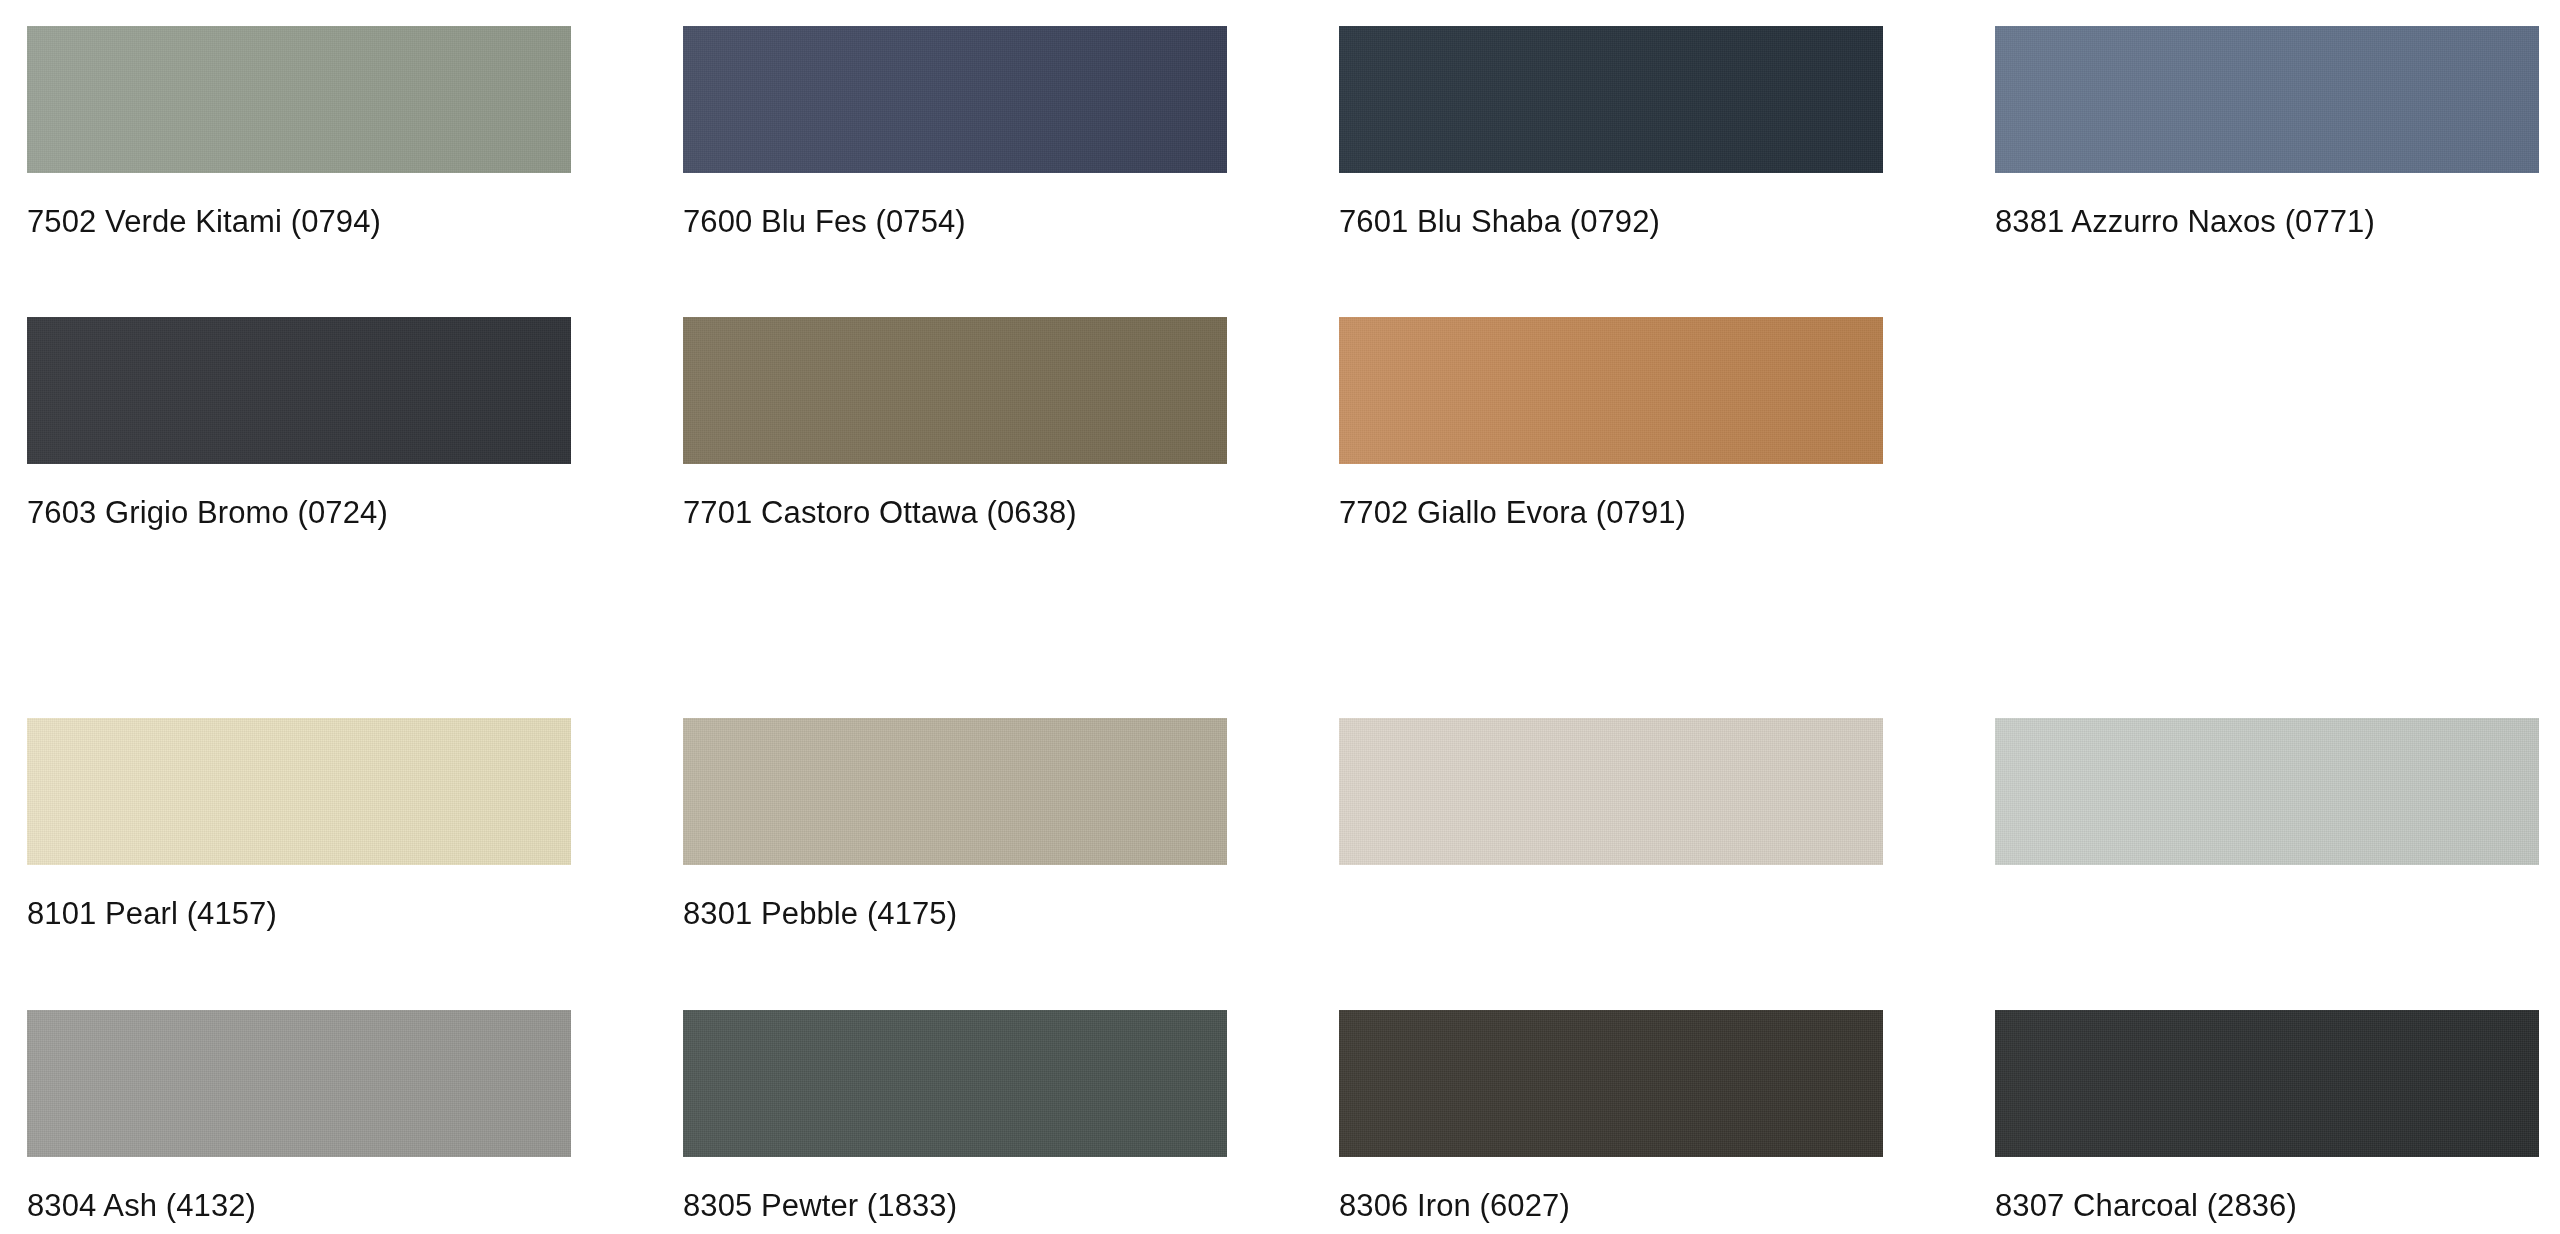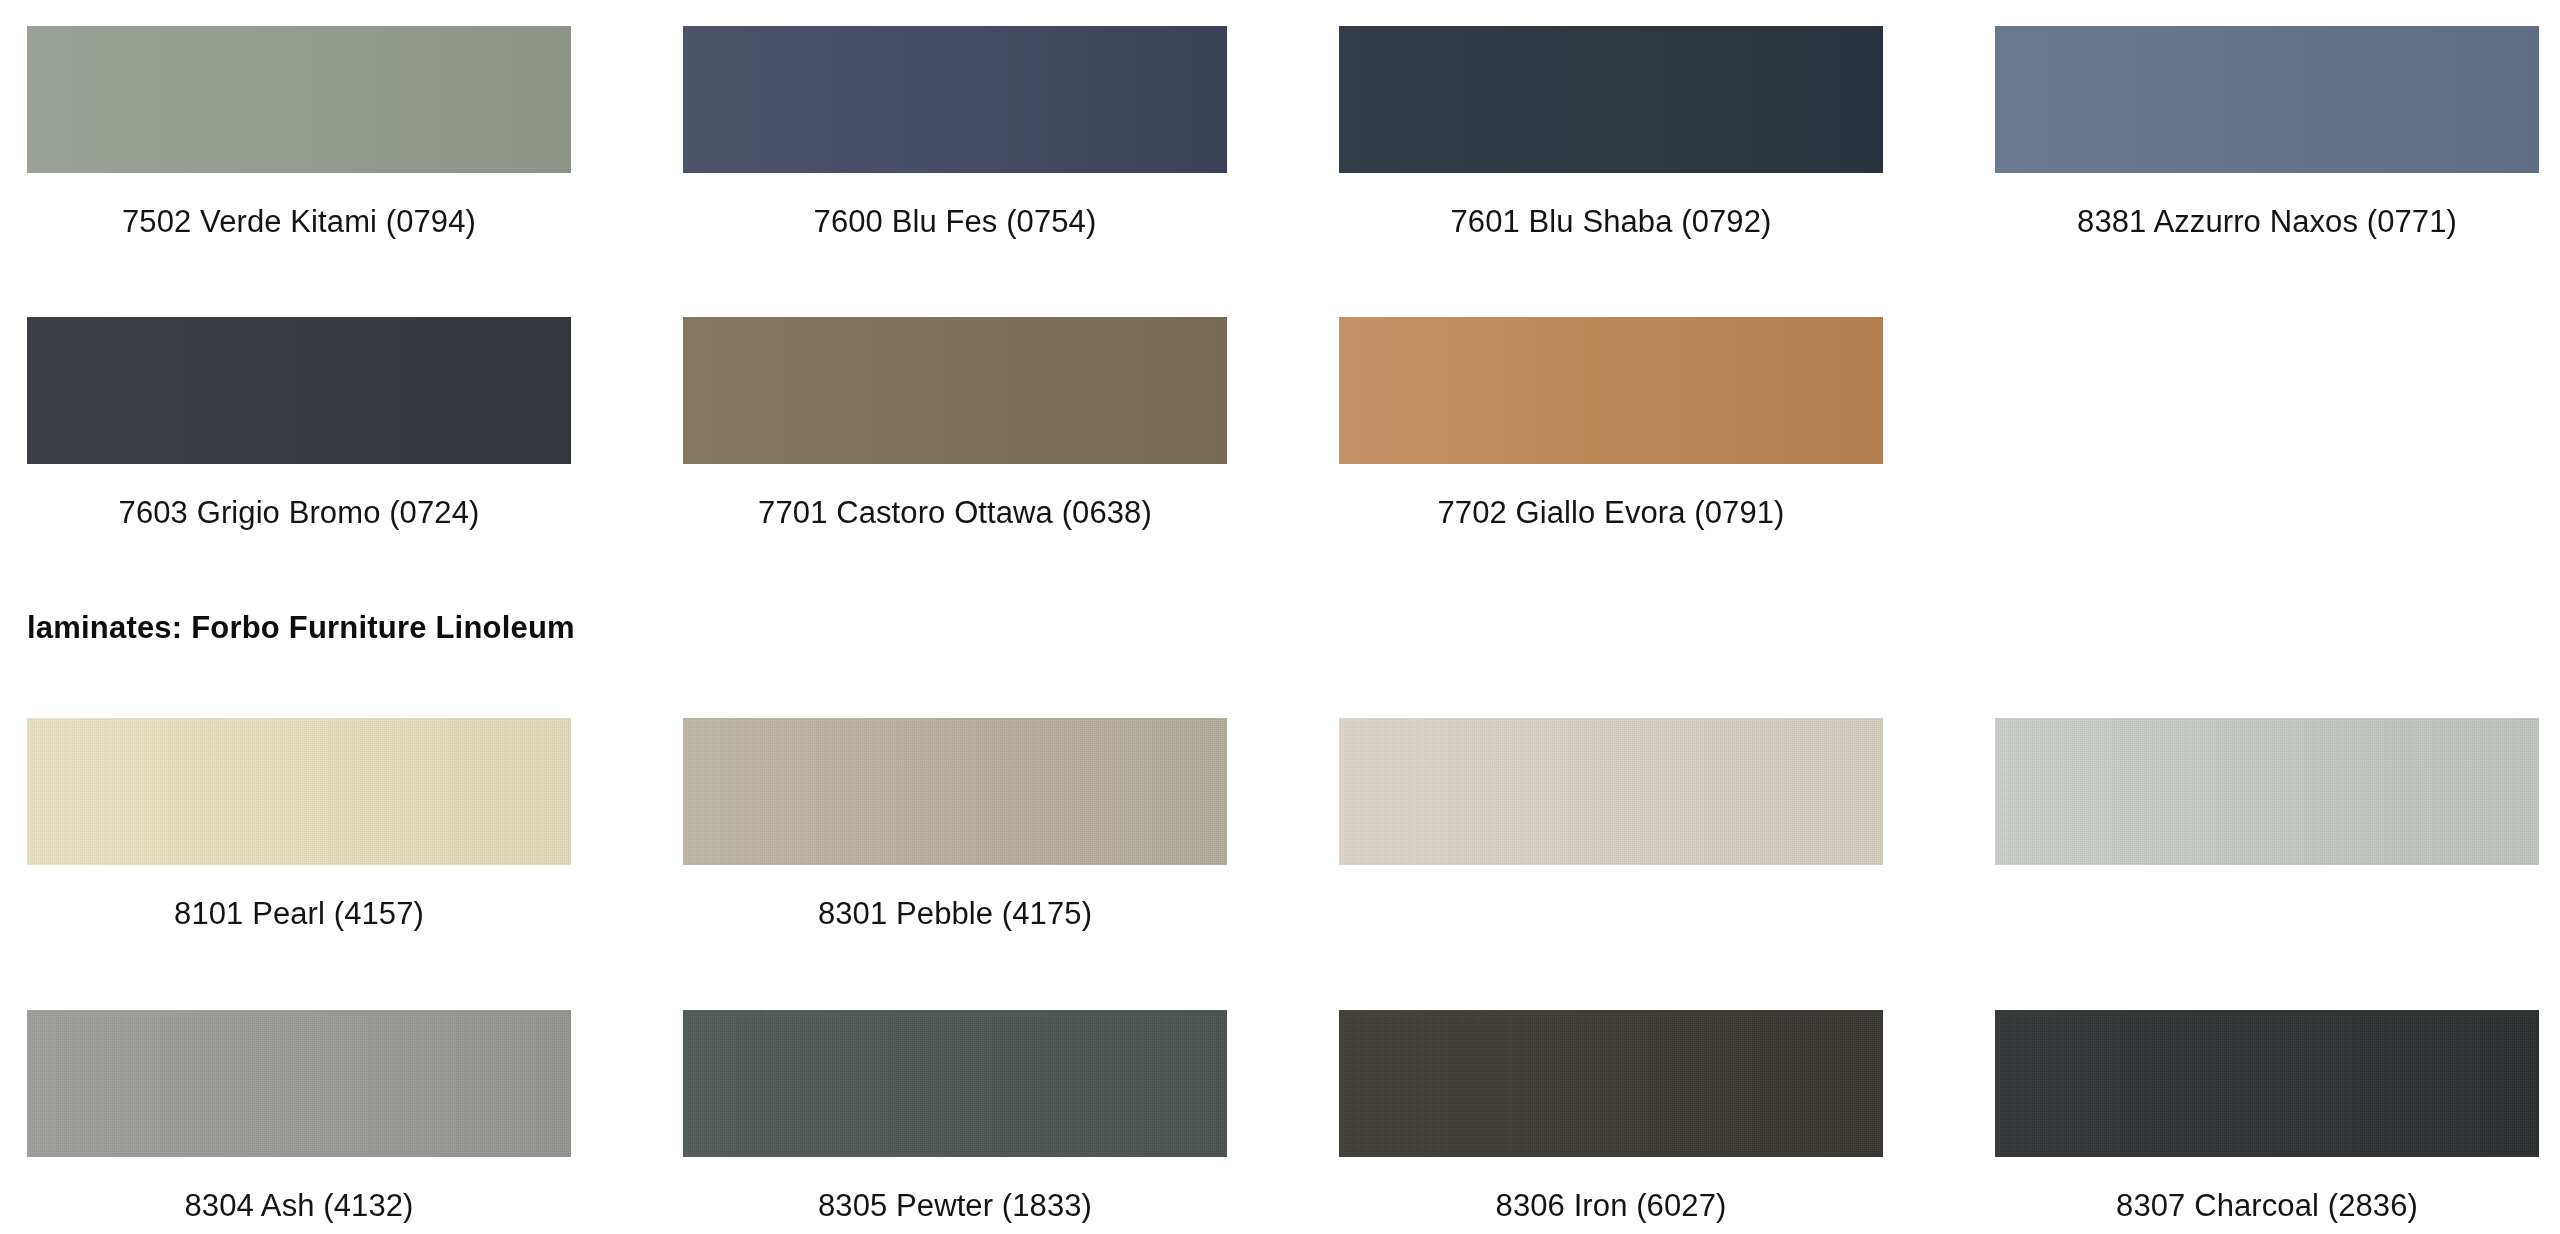--- a/index.html
+++ b/index.html
@@ -30,21 +30,20 @@
     position: absolute;
     left: 27px;
     width: 2650px;       
     display: flex;
     gap: 0;
   }
   .swatch-cell {
     width: 544px;
     margin-right: 112px;
     flex: 0 0 auto;
-    text-align: center;
   }
   .swatch-chip {
     width: 544px;
     height: 147px;
     position: relative;
     overflow: hidden;
   }
   
   .swatch-chip.tex::after {
     content: "";
@@ -136,21 +135,20 @@
       <div class="swatch-label">7701 Castoro Ottawa (0638)</div>
     </div>
 
     <div class="swatch-cell">
       <div class="swatch-chip tex-fine" style="background-color: rgb(192, 136, 87); background-image: linear-gradient(90deg, rgb(200, 146, 101) 0%, rgb(192, 136, 87) 45%, rgb(181, 126, 77) 100%);"></div>
       <div class="swatch-label">7702 Giallo Evora (0791)</div>
     </div>
 
   </div>
 
-  <div class="section-heading">laminates: Forbo Furniture Linoleum</div>
 
   <div class="swatch-row" id="row-lam-1">
 
     <div class="swatch-cell">
       <div class="swatch-chip tex" style="background-color: rgb(232, 224, 192); background-image: linear-gradient(90deg, rgb(235, 227, 198) 0%, rgb(232, 224, 192) 45%, rgb(227, 219, 186) 100%);"></div>
       <div class="swatch-label">8101 Pearl (4157)</div>
     </div>
 
     <div class="swatch-cell">
       <div class="swatch-chip tex" style="background-color: rgb(186, 179, 160); background-image: linear-gradient(90deg, rgb(191, 184, 166) 0%, rgb(186, 179, 160) 45%, rgb(179, 172, 153) 100%);"></div>

